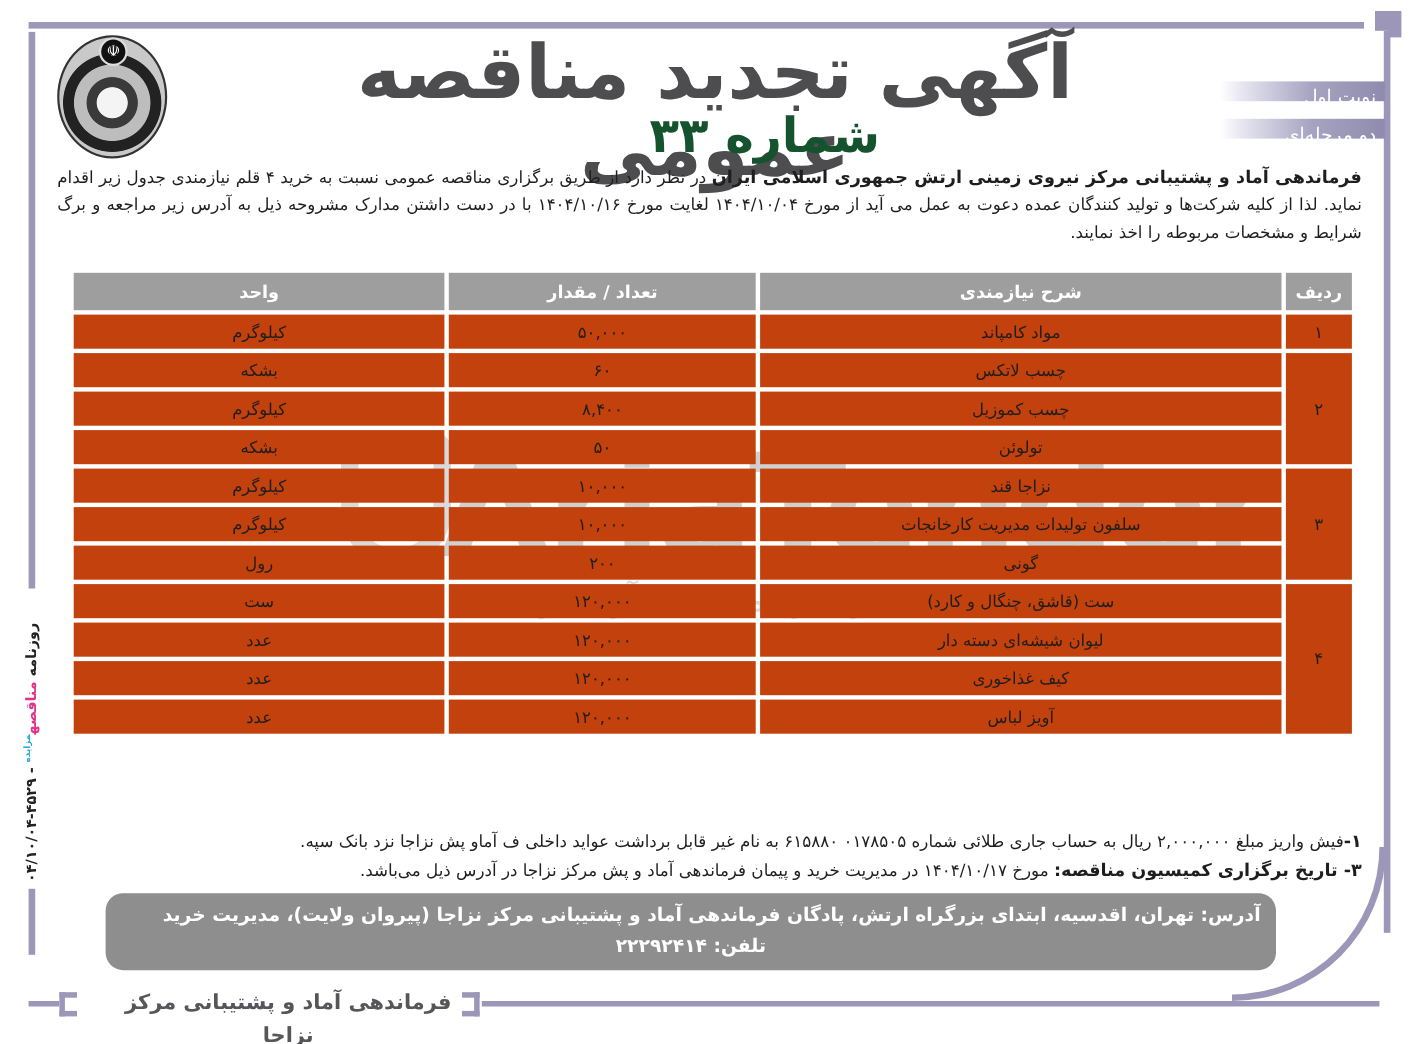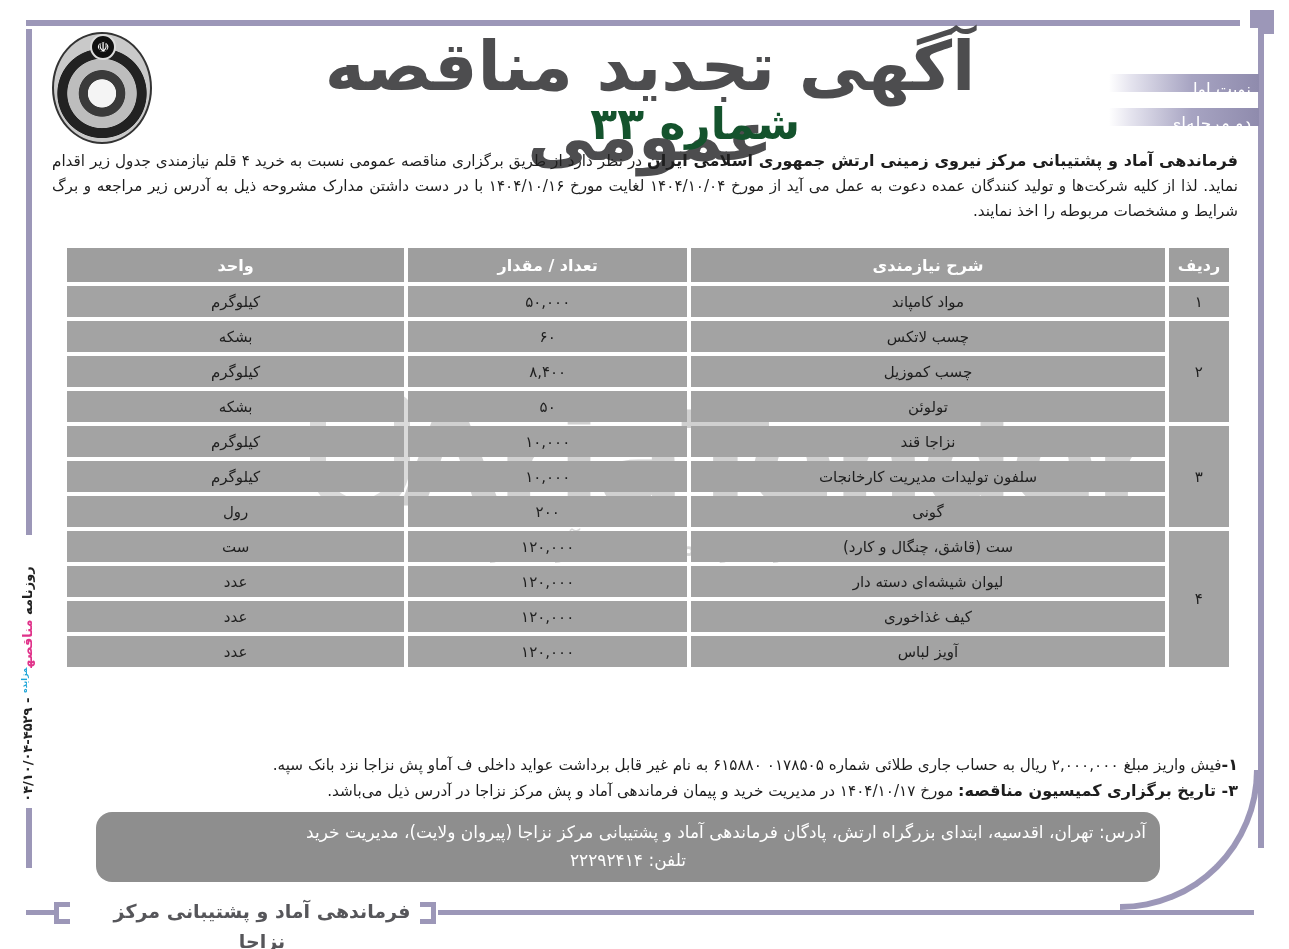--- a/index.html
+++ b/index.html
@@ -40,35 +40,35 @@
     .tag2 { top:108px; }
 
     
     .intro { position:absolute; left:52px; top:148px; width:1186px; font-size:15.2px; line-height:25px;
              text-align:justify; text-align-last:right; }
     .intro b { font-weight:bold; font-size:16px; }
 
     
     .tbl { position:absolute; left:63px; top:244px; width:1170px; border-collapse:separate; border-spacing:4px 4px; }
     .tbl th { background:#9e9e9e; color:#fff; font-weight:bold; font-size:16px; height:32px; }
-    .tbl td { background:#a3a3a3; text-align:center; font-size:15px; height:31px; padding:0; }
+    .tbl td { background:#c2410c; text-align:center; font-size:15px; height:31px; padding:0; }
     .wm-text { position:absolute; left:400px; top:395px; font-size:130px; font-weight:bold; color:rgba(120,120,120,0.35);
                font-family:"DejaVu Sans", sans-serif; letter-spacing:-4px; direction:ltr; line-height:130px; }
     .wm-shield { position:absolute; left:310px; top:395px; width:100px; height:120px; border:16px solid rgba(150,150,150,0.35);
                  border-radius:14px 14px 60px 60px; box-sizing:border-box; }
     .wm-sub { position:absolute; left:290px; top:528px; width:700px; font-size:30px; color:rgba(140,140,140,0.35);
               letter-spacing:18px; text-align:center; }
 
     
     .notes { position:absolute; left:120px; top:716px; width:1118px; font-size:15.2px; line-height:26px; text-align:right;margin-top:36px; }
     .notes b { font-weight:bold; font-size:16px; }
 
     
     .addr { position:absolute; left:96px; top:812px; width:1064px; height:70px; border-radius:16px;
-            background:#8e8e8e; color:#fff; font-weight:normal; font-size:17px; line-height:28px; text-align:center;
+            background:#8e8e8e; color:#fff; font-weight:bold; font-size:17px; line-height:28px; text-align:center;
             padding-top:6px; box-sizing:border-box; }
     .addr .line1 { display:block; text-align:right; padding:0 14px; }
 
     
     .footer { position:absolute; left:92px; top:896px; width:340px; font-size:19px; font-weight:bold; color:#56565a;
               line-height:30px; text-align:center; }
 
     
     .side { position:absolute; left:8px; top:560px; width:28px; height:250px; }
     .side-text { position:absolute; left:-108px; top:110px; width:250px; height:28px; transform:rotate(-90deg);

